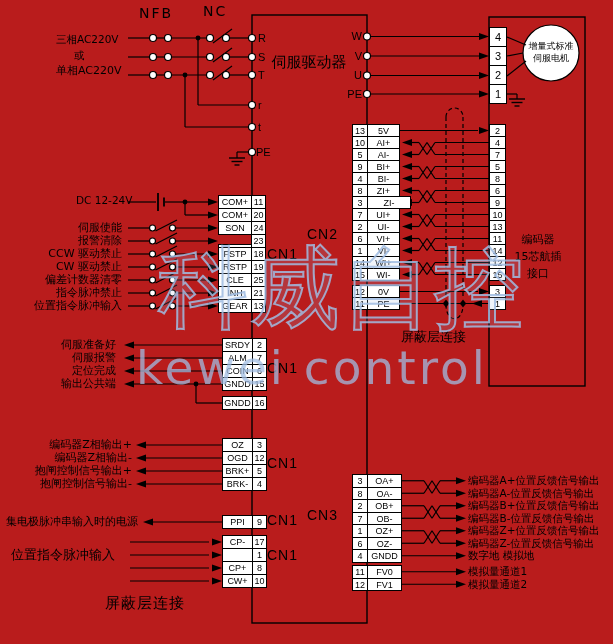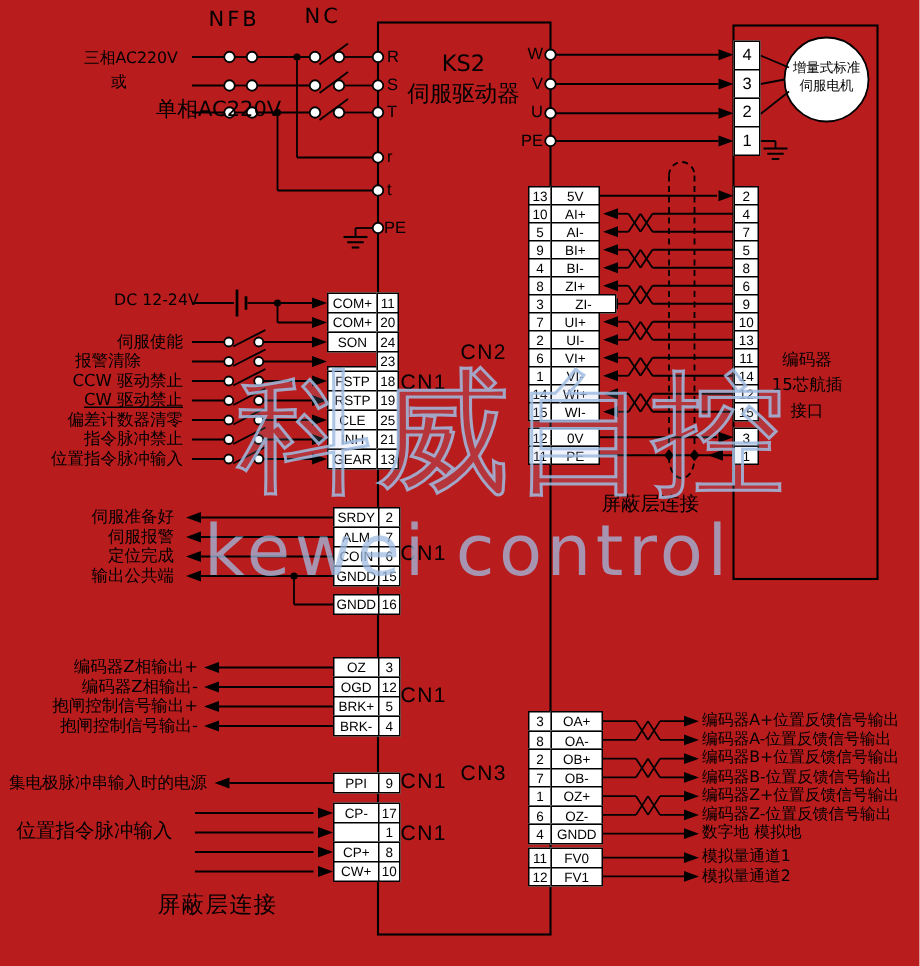--- a/index.html
+++ b/index.html
@@ -289,23 +289,22 @@
         <polygon points="466,571.75 456,568.15 456,575.35" fill="#000"></polygon>
         <line x1="402" y1="584.25" x2="456" y2="584.25" stroke="#000" stroke-width="1.2"></line>
         <polygon points="466,584.25 456,580.65 456,587.85" fill="#000"></polygon>
       </g>
     </svg>
 
   <div class="lbl" style="left:139px;top:5px;font-size:14px;letter-spacing:2px;">NFB</div>
   <div class="lbl" style="left:203px;top:3px;font-size:14px;letter-spacing:2px;">NC</div>
   <div class="lbl" style="left:56px;top:33px;font-size:10.5px;">三相AC220V</div>
   <div class="lbl" style="left:74px;top:49px;font-size:10.5px;">或</div>
-  <div class="lbl" style="left:56px;top:65px;font-size:14px;margin-left:48px;">单相AC220V</div>
-
-  <div class="lbl center" style="left:259px;top:34px;width:100px;font-size:15px;">KS2</div>
+  <div class="lbl" style="left:56px;top:65px;font-size:11px;">单相AC220V</div>
+
   <div class="lbl center" style="left:254px;top:54px;width:110px;font-size:15px;">伺服驱动器</div>
 
   <div class="lbl term" style="left:258px;top:31.5px;">R</div>
   <div class="lbl term" style="left:258px;top:50.5px;">S</div>
   <div class="lbl term" style="left:258px;top:68.5px;">T</div>
   <div class="lbl term" style="left:258px;top:98.5px;">r</div>
   <div class="lbl term" style="left:258px;top:120.5px;">t</div>
   <div class="lbl term" style="left:256px;top:145.5px;">PE</div>
 
   <div class="lbl term" style="left:342px;top:30px;width:20px;text-align:right;">W</div>
@@ -477,31 +476,31 @@
       <div class="cell name-lbl c-name" style="left: -196px; width: 100px; height: 14px; line-height: 13px;"></div>
       <div class="cell boxed c-sig" style="left: 0px; width: 34px; height: 14px; line-height: 13px;">COM+</div>
       <div class="cell boxed c-pin" style="left: 33px; width: 15px; height: 14px; line-height: 13px;">20</div>
     </div>
       <div class="trow" style="top: 26px; height: 14px;">
       <div class="cell name-lbl c-name" style="left: -196px; width: 100px; height: 14px; line-height: 13px;">伺服使能</div>
       <div class="cell boxed c-sig" style="left: 0px; width: 34px; height: 14px; line-height: 13px;">SON</div>
       <div class="cell boxed c-pin" style="left: 33px; width: 15px; height: 14px; line-height: 13px;">24</div>
     </div>
       <div class="trow" style="top: 39px; height: 14px;">
-      <div class="cell name-lbl c-name" style="left: -196px; width: 100px; height: 14px; line-height: 13px; text-align: center;">报警清除</div>
+      <div class="cell name-lbl c-name" style="left: -196px; width: 100px; height: 14px; line-height: 13px;">报警清除</div>
       <div class="cell boxed c-sig" style="left: 0px; width: 34px; height: 14px; line-height: 13px; margin-top: 10px;">ALRS</div>
       <div class="cell boxed c-pin" style="left: 33px; width: 15px; height: 14px; line-height: 13px;">23</div>
     </div>
       <div class="trow" style="top: 52px; height: 14px;">
       <div class="cell name-lbl c-name" style="left: -196px; width: 100px; height: 14px; line-height: 13px;">CCW 驱动禁止</div>
       <div class="cell boxed c-sig" style="left: 0px; width: 34px; height: 14px; line-height: 13px;">FSTP</div>
       <div class="cell boxed c-pin" style="left: 33px; width: 15px; height: 14px; line-height: 13px;">18</div>
     </div>
       <div class="trow" style="top: 65px; height: 14px;">
-      <div class="cell name-lbl c-name" style="left: -196px; width: 100px; height: 14px; line-height: 13px; text-decoration: underline;">CW 驱动禁止</div>
+      <div class="cell name-lbl c-name" style="left: -196px; width: 100px; height: 14px; line-height: 13px;">CW 驱动禁止</div>
       <div class="cell boxed c-sig" style="left: 0px; width: 34px; height: 14px; line-height: 13px;">RSTP</div>
       <div class="cell boxed c-pin" style="left: 33px; width: 15px; height: 14px; line-height: 13px;">19</div>
     </div>
       <div class="trow" style="top: 78px; height: 14px;">
       <div class="cell name-lbl c-name" style="left: -196px; width: 100px; height: 14px; line-height: 13px;">偏差计数器清零</div>
       <div class="cell boxed c-sig" style="left: 0px; width: 34px; height: 14px; line-height: 13px;">CLE</div>
       <div class="cell boxed c-pin" style="left: 33px; width: 15px; height: 14px; line-height: 13px;">25</div>
     </div>
       <div class="trow" style="top: 91px; height: 14px;">
       <div class="cell name-lbl c-name" style="left: -196px; width: 100px; height: 14px; line-height: 13px;">指令脉冲禁止</div>

